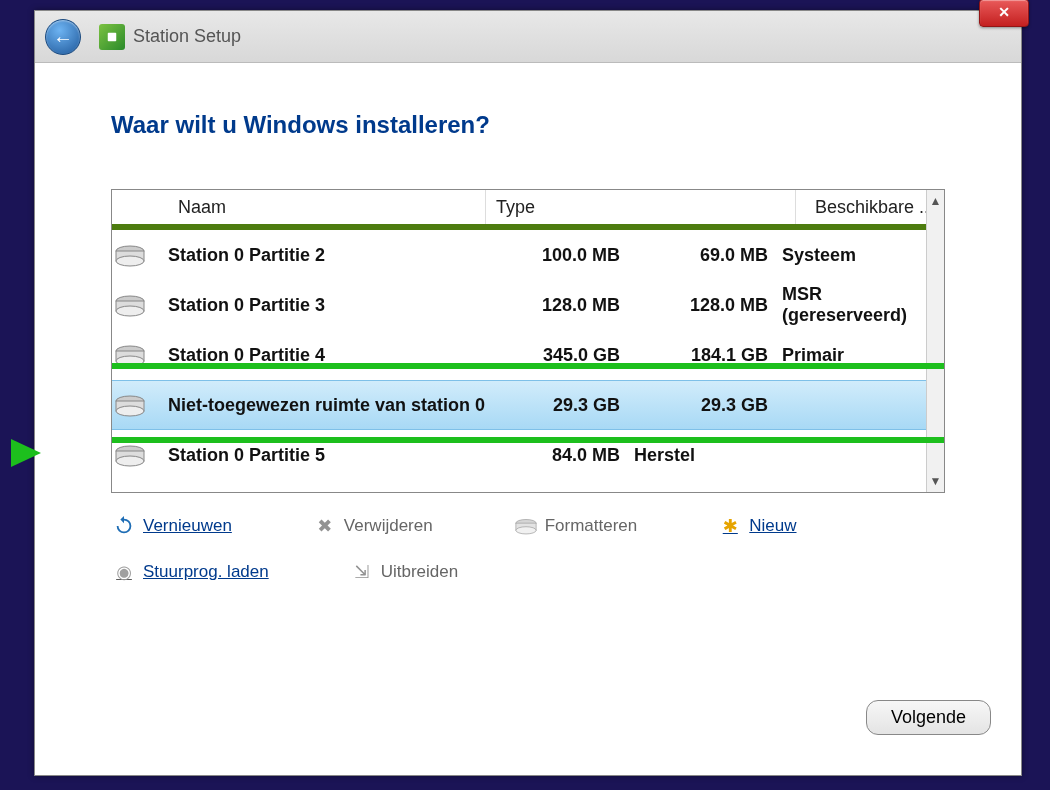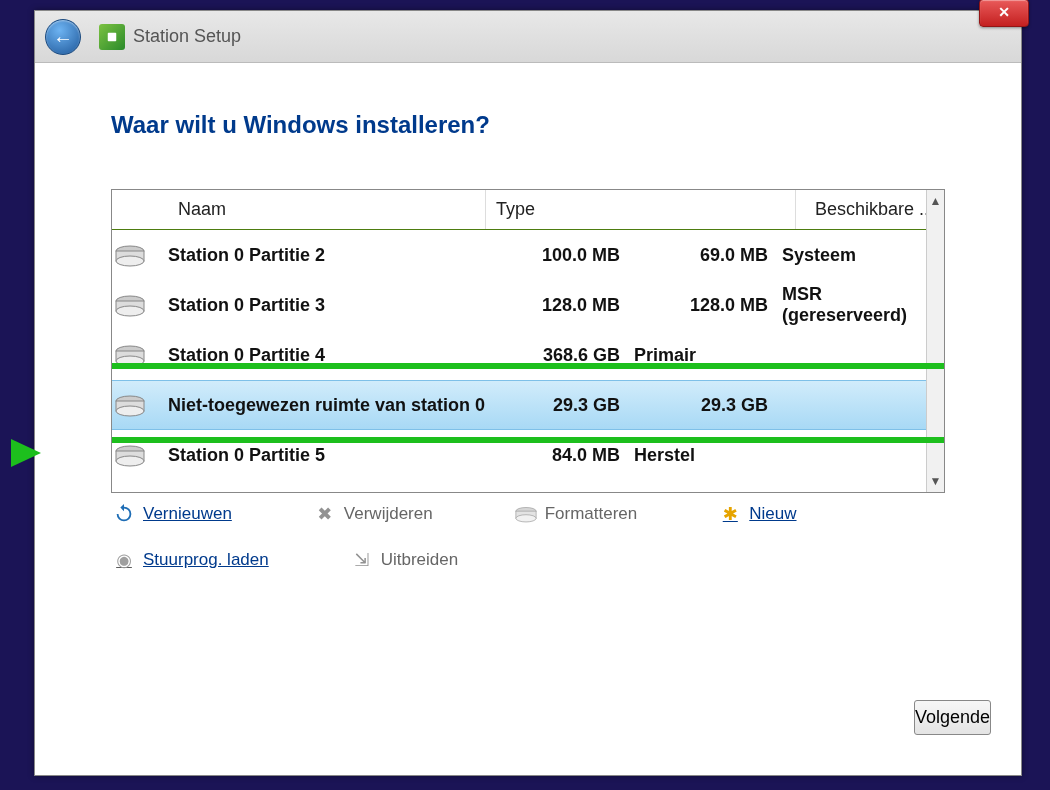--- a/index.html
+++ b/index.html
@@ -72,21 +72,21 @@
     }
     .table-wrap {
       border: 1px solid #888;
       position: relative;
       height: 304px;
       overflow: hidden;
     }
     .thead {
       display: flex;
       height: 40px;
-      border-bottom: 1px solid #4d7c0f;
+      border-bottom: 6px solid #4d7c0f;
       align-items: center;
       justify-content: flex-end;
     }
     .thead .col { padding: 0 10px; font-size: 18px; color: #222; }
     .col { border-right: 1px solid #ddd; height: 100%; display:flex; align-items:center;}
     .col:last-child { border-right:none; }
     .c-icon { width: 56px; flex:none; border-right:none;}
     .c-name { width: 318px; flex:none;}
     .c-total { width: 148px; flex:none; justify-content:flex-end; padding-right:14px;}
     .c-avail { width: 148px; flex:none; justify-content:flex-end; padding-right:14px;}
@@ -107,41 +107,41 @@
       width: 36px; height: 28px;
     }
     .scrollbar {
       position: absolute; right:0; top:0; width:18px; height:100%;
       background: #f1f1f1;
       border-left:1px solid #ccc;
       display:flex; flex-direction:column;
       justify-content:space-between;
     }
     .scroll-arrow { font-size:12px; color:#555; text-align:center; padding:4px 0; cursor:pointer;}
-    .actions { margin-top:4px; display:flex; flex-wrap:wrap; gap:0 80px;}
+    .actions { margin-top:16px; display:flex; flex-wrap:wrap; gap:0 80px;}
     .action-item {
       display:flex; align-items:center; gap:6px;
       font-size:17px; color:#003a8c; cursor:pointer;
       height:34px;
       text-decoration: underline;
     }
     .action-item.disabled { color:#666; text-decoration:none; cursor:default;}
     .action-item.disabled .aicon { filter:grayscale(100%); opacity:0.8;}
     .aicon { width:26px; height:26px; display:inline-flex; align-items:center; justify-content:center; font-size:18px;}
     .aicon.refresh { color:#1e6db5; }
     .aicon.delete { color:#777; }
     .aicon.format { color:#888; }
     .aicon.new { color:#e6a400; }
     .aicon.loaddrv { color:#888; }
     .aicon.extend { color:#777; }
     .next-btn {
       position:absolute; right:30px; bottom:40px;
-      padding: 6px 0; font-size:18px;
+      padding: 6px 24px; font-size:18px;
       background: linear-gradient(#f7f7f7, #e4e4e4);
-      border:1px solid #888; border-radius:3px;
+      border:1px solid #888; border-radius:12px;
       cursor:pointer;
     }
     .green-highlight {
       position:absolute;
       border: 6px solid #1dbf1d;
       pointer-events:none;
       left:-6px; right:-6px;
     }
     .green-arrow {
       position:absolute;
@@ -206,21 +206,22 @@
           </div>
           <div class="row">
             <div class="col c-icon">
               <svg class="drive-svg" viewBox="0 0 36 28">
                 <ellipse cx="18" cy="10" rx="14" ry="5" fill="#ccc" stroke="#888"></ellipse>
                 <rect x="4" y="10" width="28" height="10" fill="#ddd" stroke="#888"></rect>
                 <ellipse cx="18" cy="20" rx="14" ry="5" fill="#eee" stroke="#888"></ellipse>
               </svg>
             </div>
             <div class="col c-name">Station 0 Partitie 4</div>
-            <div class="col c-total">368.6 GB</div>
+            <div class="col c-total">345.0 GB</div>
+            <div class="col c-avail">184.1 GB</div>
             <div class="col c-type">Primair</div>
           </div>
           <div class="row selected">
             <div class="col c-icon">
               <svg class="drive-svg" viewBox="0 0 36 28">
                 <ellipse cx="18" cy="10" rx="14" ry="5" fill="#ccc" stroke="#888"></ellipse>
                 <rect x="4" y="10" width="28" height="10" fill="#ddd" stroke="#888"></rect>
                 <ellipse cx="18" cy="20" rx="14" ry="5" fill="#eee" stroke="#888"></ellipse>
               </svg>
             </div>

